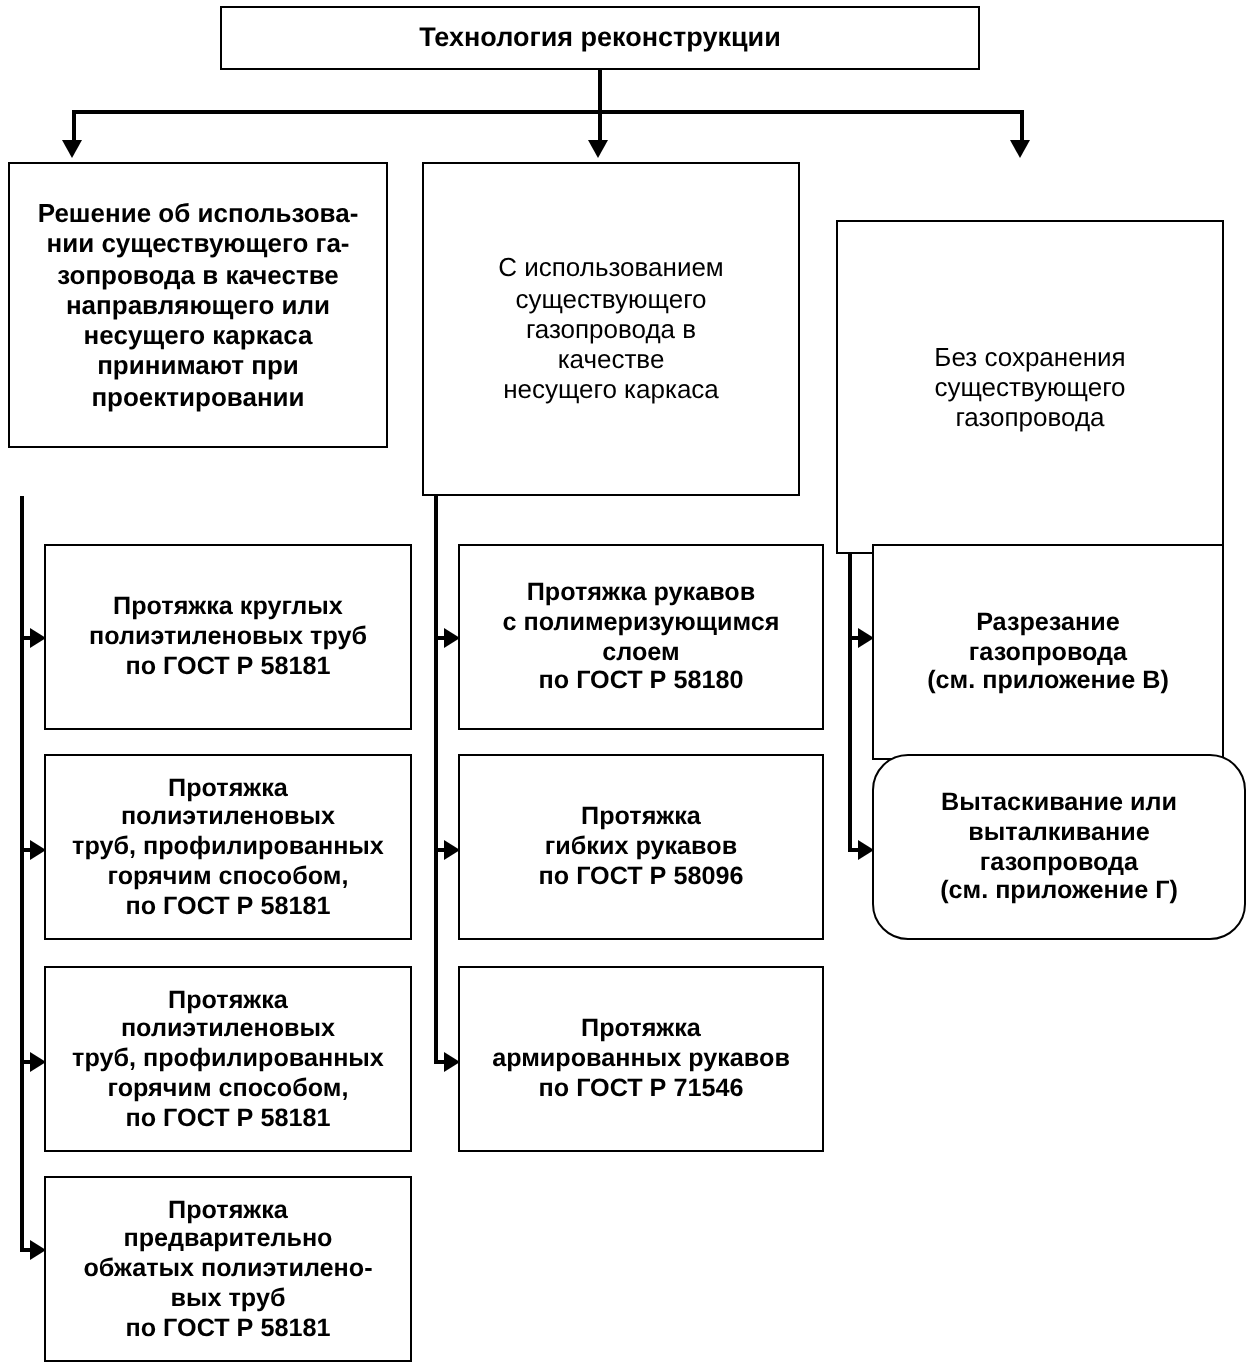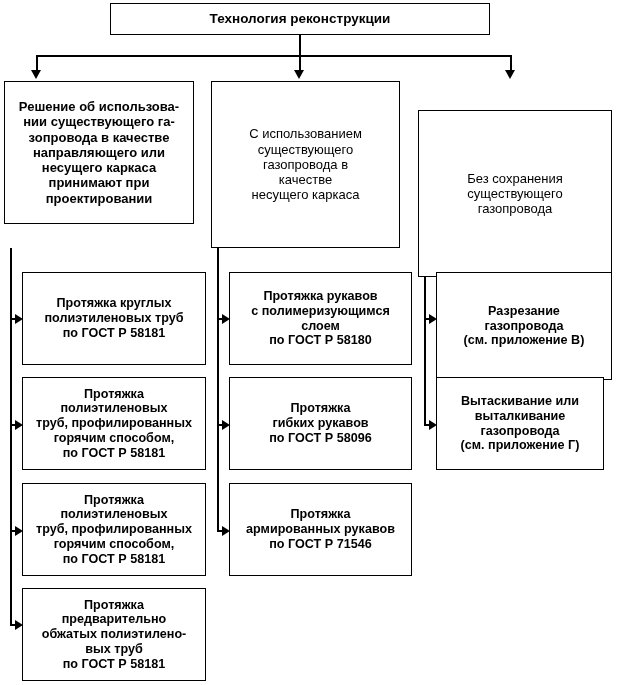--- a/index.html
+++ b/index.html
@@ -161,18 +161,18 @@
 
   <div class="line vline" style="left:424px; top:248px; width:1.8px; height:178px;"></div>
   <div class="line hline" style="left:424px; top:318px; width:10px; height:1.8px;"></div>
   <div class="line hline" style="left:424px; top:424px; width:10px; height:1.8px;"></div>
   <div class="arrow-right" style="left:429px; top:314px;"></div>
   <div class="arrow-right" style="left:429px; top:420px;"></div>
 
   <div class="box box-leaf" style="left:436px; top:272px; width:176px; height:108px; padding:0 5px;">Разрезание
 газопровода
 (см. приложение В)</div>
-  <div class="box box-leaf" style="left:436px; top:377px; width:168px; height:93px; padding:0 5px;">Вытаскивание или
+  <div class="box box-leaf" style="left:436px; top:377px; width:187px; height:93px; padding:0 5px;border-radius:18px;">Вытаскивание или
 выталкивание
 газопровода
 (см. приложение Г)</div>
 
 </div>
 
 </body></html>

